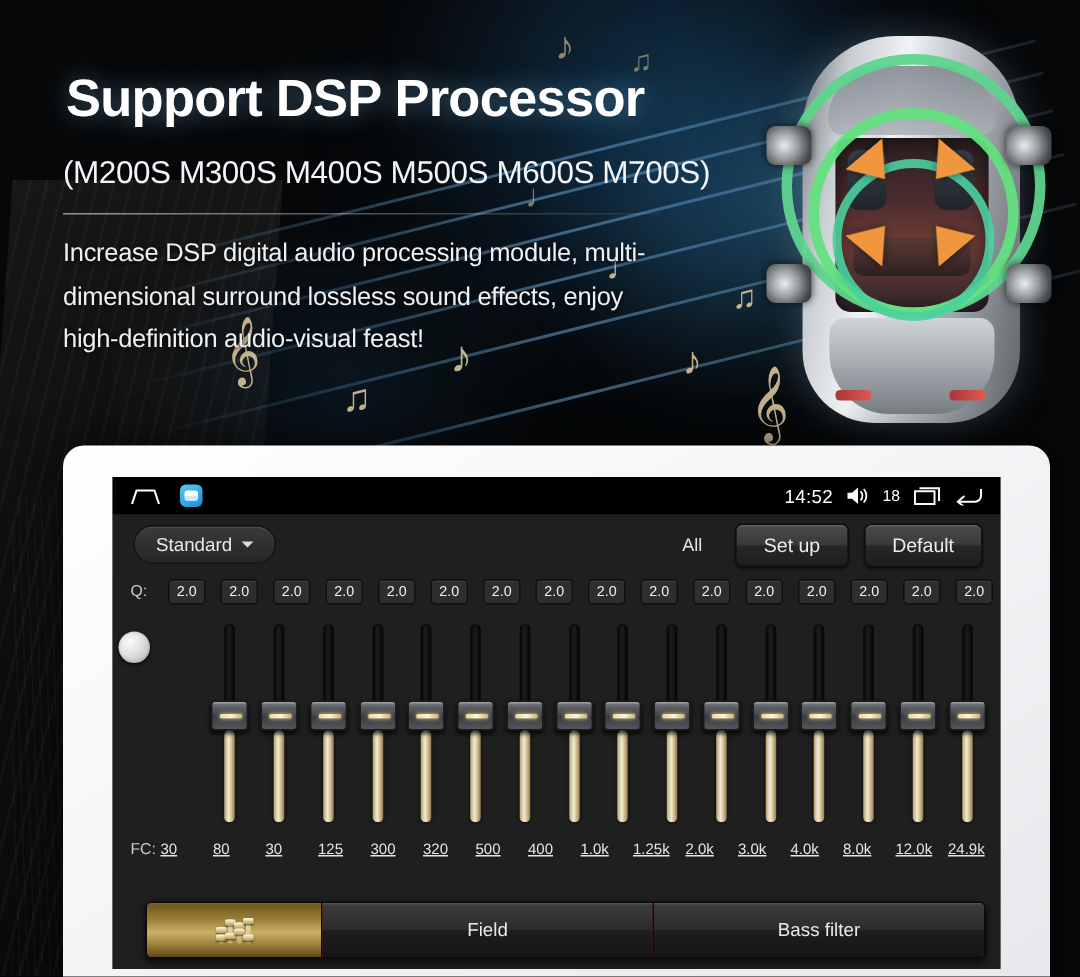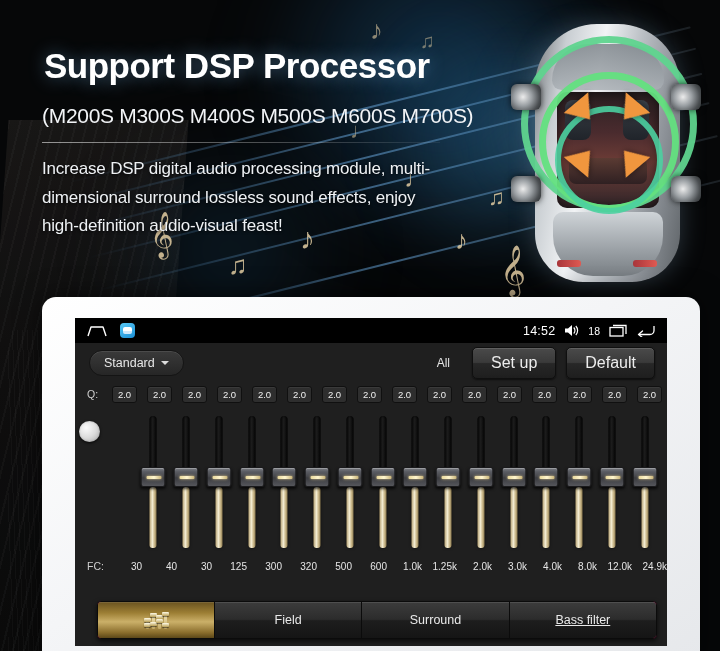--- a/index.html
+++ b/index.html
@@ -167,21 +167,21 @@
     background:linear-gradient(180deg,#3a3a3a,#262626);
     border:1px solid #141414;
     border-radius:15px; padding:5px 14px; color:#e8e8e8; font-size:12.5px;
     box-shadow:inset 0 1px 0 rgba(255,255,255,.09);
   }
   .chev { width:0;height:0;border-left:4px solid transparent;border-right:4px solid transparent;border-top:4px solid #dcdcdc; }
   .all-label { margin-left:auto; color:#e3e3e3; font-size:12px; padding-right:12px; }
   .btn {
     background:linear-gradient(180deg,#4a4a4a 0%, #3a3a3a 48%, #272727 52%, #1e1e1e 100%);
     border:1px solid #0f0f0f; border-radius:5px;
-    color:#ececec; font-size:16px; padding:6px 18px; margin-left:10px;
+    color:#ececec; font-size:13px; padding:6px 18px; margin-left:10px;
     box-shadow:inset 0 1px 0 rgba(255,255,255,.12), 0 1px 2px rgba(0,0,0,.6);
   }
 
   
   .qrow { display:flex; align-items:center; height:22px; padding-left:12px; }
   .qlabel { color:#cfcfcf; font-size:10.5px; width:20px; }
   .qcells { display:flex; flex:1; }
   .qcell { flex:1; display:flex; justify-content:center; }
   .qbox {
     background:#2e2e2e; border:1px solid #101010; border-radius:3px;
@@ -228,37 +228,37 @@
   .thumb::after{
     content:""; position:absolute; left:5px; top:8px; width:15px; height:3px; border-radius:1px;
     background:linear-gradient(90deg,#e8d79a,#fff6cf 50%,#c9b478);
     box-shadow:0 0 3px rgba(255,230,160,.8);
   }
 
   
   .fcrow { display:flex; align-items:center; height:22px; padding-left:12px; margin-top:1px; }
   .fclabel { color:#cfcfcf; font-size:10.5px; width:20px; }
   .fccells { display:flex; flex:1; }
-  .fccell { flex:1; text-align:right; color:#e6e6e6; font-size:10px; }
+  .fccell { flex:1; text-align:left; color:#e6e6e6; font-size:10px;text-decoration:underline; }
 
   
   .tabbar {
     position:absolute; left:22px; right:10px; bottom:7px; height:38px;
     display:flex; border:1px solid #0b0b0b; border-radius:4px; overflow:hidden;
     background:#be185d;
     box-shadow:0 2px 5px rgba(0,0,0,.7);
   }
   .tab {
     flex:1; display:flex; align-items:center; justify-content:center;
     color:#e9e9e9; font-size:12.5px;
     background:linear-gradient(180deg,#3c3c3c 0%, #2c2c2c 48%, #1d1d1d 52%, #151515 100%);
     border-right:1px solid #0b0b0b;
     box-shadow:inset 0 1px 0 rgba(255,255,255,.10);
   }
-  .tab:last-child{ border-right:none;text-decoration:underline; }
+  .tab:last-child{ border-right:none; }
   .tab.active {
     background:linear-gradient(180deg,#7c6227 0%, #a9883c 35%, #c7a css 36%, #8b6d2d 100%);
     background:linear-gradient(180deg,#6a5320 0%, #9c7e34 30%, #cbb069 55%, #8a6d2c 85%, #5c4718 100%);
   }
   .tab.eqtab { flex:0 0 117px; }
   .eqicon { display:flex; align-items:flex-end; gap:3px; height:17px; }
   .eqicon i {
     display:block; width:3px; background:linear-gradient(180deg,#fbf0c6,#c3a864);
     border-radius:1px; position:relative;
   }
@@ -516,27 +516,27 @@
               <div class="trk-bot" style="top: 79px; height: 61px;"></div>
               <div class="thumb" style="top: 59px;"></div>
             </div>
           </div>
       </div>
 
       <div class="fcrow">
         <span class="fclabel">FC:</span>
         <div class="fccells" id="fc-cells">
             <div class="fccell">30</div>
-            <div class="fccell">40</div>
+            <div class="fccell">80</div>
             <div class="fccell">30</div>
             <div class="fccell">125</div>
             <div class="fccell">300</div>
             <div class="fccell">320</div>
             <div class="fccell">500</div>
-            <div class="fccell">600</div>
+            <div class="fccell">400</div>
             <div class="fccell">1.0k</div>
             <div class="fccell">1.25k</div>
             <div class="fccell">2.0k</div>
             <div class="fccell">3.0k</div>
             <div class="fccell">4.0k</div>
             <div class="fccell">8.0k</div>
             <div class="fccell">12.0k</div>
             <div class="fccell">24.9k</div>
           </div>
       </div>
@@ -547,21 +547,18 @@
               <i style="height: 11px; position: relative; --t: 5px;"><span></span><b style="position: absolute; left: -2px; width: 7px; height: 4px; border-radius: 1px; top: 5px; background: linear-gradient(rgb(255, 251, 232), rgb(185, 159, 85)); box-shadow: rgba(0, 0, 0, 0.5) 0px 1px 1px;"></b></i>
               <i style="height: 16px; position: relative; --t: 9px;"><span></span><b style="position: absolute; left: -2px; width: 7px; height: 4px; border-radius: 1px; top: 9px; background: linear-gradient(rgb(255, 251, 232), rgb(185, 159, 85)); box-shadow: rgba(0, 0, 0, 0.5) 0px 1px 1px;"></b></i>
               <i style="height: 14px; position: relative; --t: 4px;"><span></span><b style="position: absolute; left: -2px; width: 7px; height: 4px; border-radius: 1px; top: 4px; background: linear-gradient(rgb(255, 251, 232), rgb(185, 159, 85)); box-shadow: rgba(0, 0, 0, 0.5) 0px 1px 1px;"></b></i>
               <i style="height: 17px; position: relative; --t: 11px;"><span></span><b style="position: absolute; left: -2px; width: 7px; height: 4px; border-radius: 1px; top: 11px; background: linear-gradient(rgb(255, 251, 232), rgb(185, 159, 85)); box-shadow: rgba(0, 0, 0, 0.5) 0px 1px 1px;"></b></i>
             </span>
           </div>
           <div class="tab">
             <span>Field</span>
           </div>
           <div class="tab">
-            <span>Surround</span>
-          </div>
-          <div class="tab">
             <span>Bass filter</span>
           </div>
         </div>
     </div>
   </div>
 </div>
 
 </body></html>

